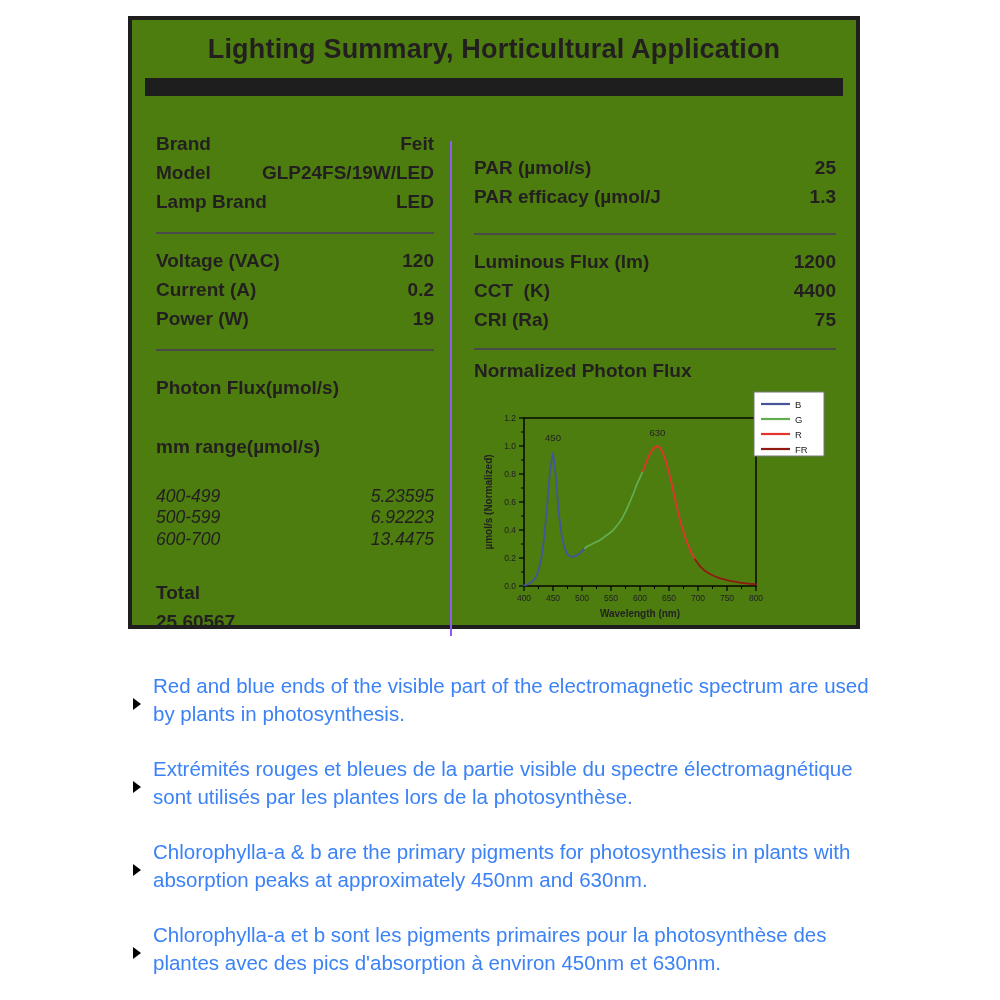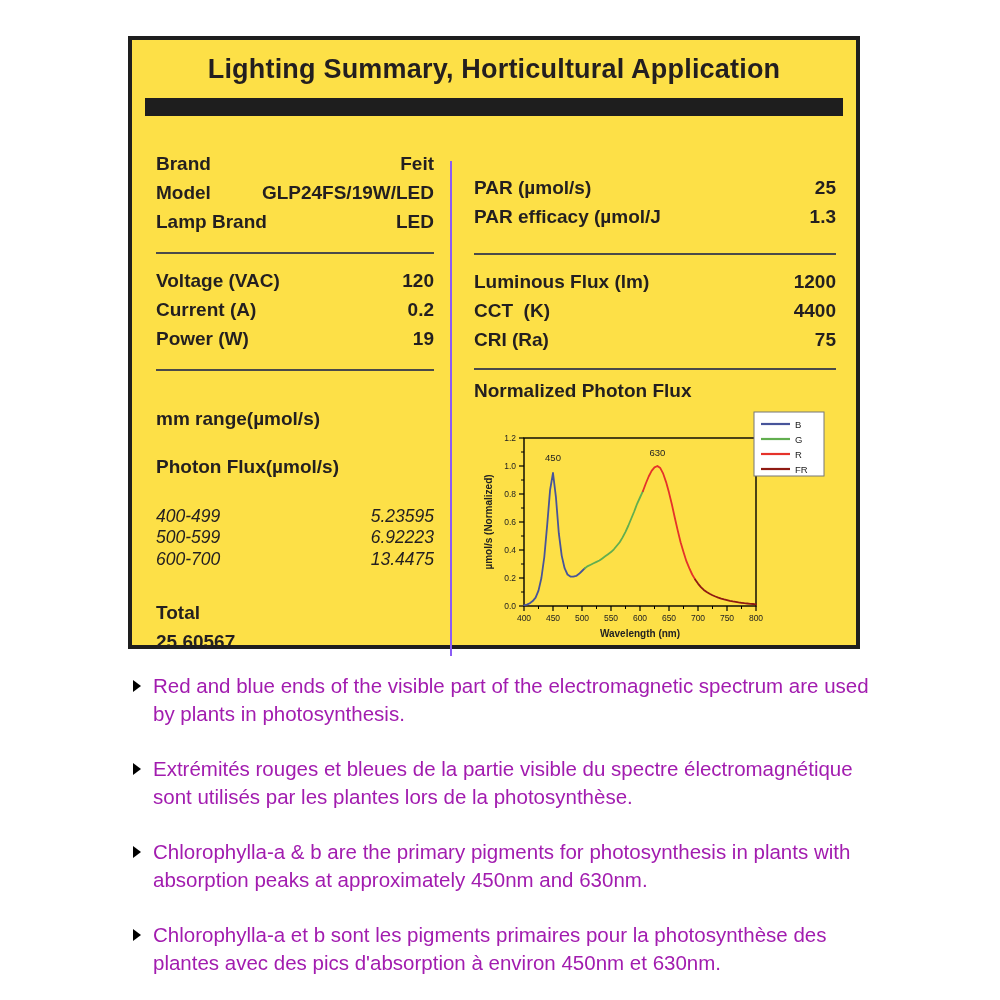--- a/index.html
+++ b/index.html
@@ -1,22 +1,22 @@
 <!DOCTYPE html>
 <html><head>
 <meta charset="utf-8">
 <style>
   * { margin:0; padding:0; box-sizing:border-box; }
   body {
     width:1000px; height:1000px; background:#ffffff; position:relative;
     font-family:"Liberation Sans", sans-serif; color:#231f20;
   }
   .panel {
-    position:absolute; left:128px; top:36px; width:732px; height:613px;
-    border:4px solid #1e1e1e; background:#fde047;
+    position:absolute; left:128px; top:16px; width:732px; height:613px;
+    border:4px solid #1e1e1e; background:#4d7c0f;
   }
   .panel-title {
     text-align:center; font-size:27px; font-weight:bold; margin-top:14px;
     letter-spacing:0.2px; color:#231f20;
   }
   .black-bar { height:18px; background:#1e1e1e; margin:13px 13px 0 13px; }
   .columns { display:flex; height:540px;align-items:flex-end; }
   .col-left { width:318px; padding:18px 0 0 24px; }
   .col-right { flex:1; border-left:2px solid #8b5cf6; margin-top:6px; padding:12px 20px 0 22px; }
   .rowline { display:flex; justify-content:space-between; font-size:19px; font-weight:bold; line-height:29px; }
@@ -24,21 +24,21 @@
   .col-left .rowline { padding-right:16px; }
   .sep { border:none; border-top:2px solid #4a4a4a; margin:16px 0 12px 0; }
   .col-left .sep { margin-right:16px; }
   .subhead { font-size:19px; font-weight:bold; }
   .ranges { margin-top:28px;font-style:italic; }
   .range-row { display:flex; justify-content:space-between; font-size:17.5px; font-weight:normal; line-height:21.5px; padding-right:16px; }
   .total-row { margin-top:28px;flex-direction:column; }
   .chart-head { font-size:19px; font-weight:bold; margin:2px 0 4px 0; }
   .chart-wrap { margin-left:6px; }
   .bullets { position:absolute; left:133px; top:672px; width:748px; list-style:none; }
-  .bullet-item { display:flex; margin-bottom:27px; font-size:20.5px; line-height:28px; color:#a21caf; }
+  .bullet-item { display:flex; margin-bottom:27px; font-size:20.5px; line-height:28px; color:#3b82f6;align-items:center; }
   .bullet-marker {
     flex:0 0 auto; width:0; height:0; margin:8px 12px 0 0;
     border-left:8px solid #000; border-top:6px solid transparent; border-bottom:6px solid transparent;
   }
 </style>
 </head>
 <body>
 
 <div class="panel">
   <div class="panel-title">Lighting Summary, Horticultural Application</div>
@@ -65,22 +65,22 @@
       </div>
       <div class="rowline">
         <span>Current (A)</span>
         <span>0.2</span>
       </div>
       <div class="rowline">
         <span>Power (W)</span>
         <span>19</span>
       </div>
       <hr class="sep">
+      <div class="subhead" style="margin-top:26px;">Photon Flux(µmol/s)</div>
       <div class="subhead" style="margin-top:37px;">mm range(µmol/s)</div>
-      <div class="subhead" style="margin-top:26px;">Photon Flux(µmol/s)</div>
       <div class="ranges">
         <div class="range-row">
           <span>400-499</span>
           <span>5.23595</span>
         </div>
         <div class="range-row">
           <span>500-599</span>
           <span>6.92223</span>
         </div>
         <div class="range-row">

